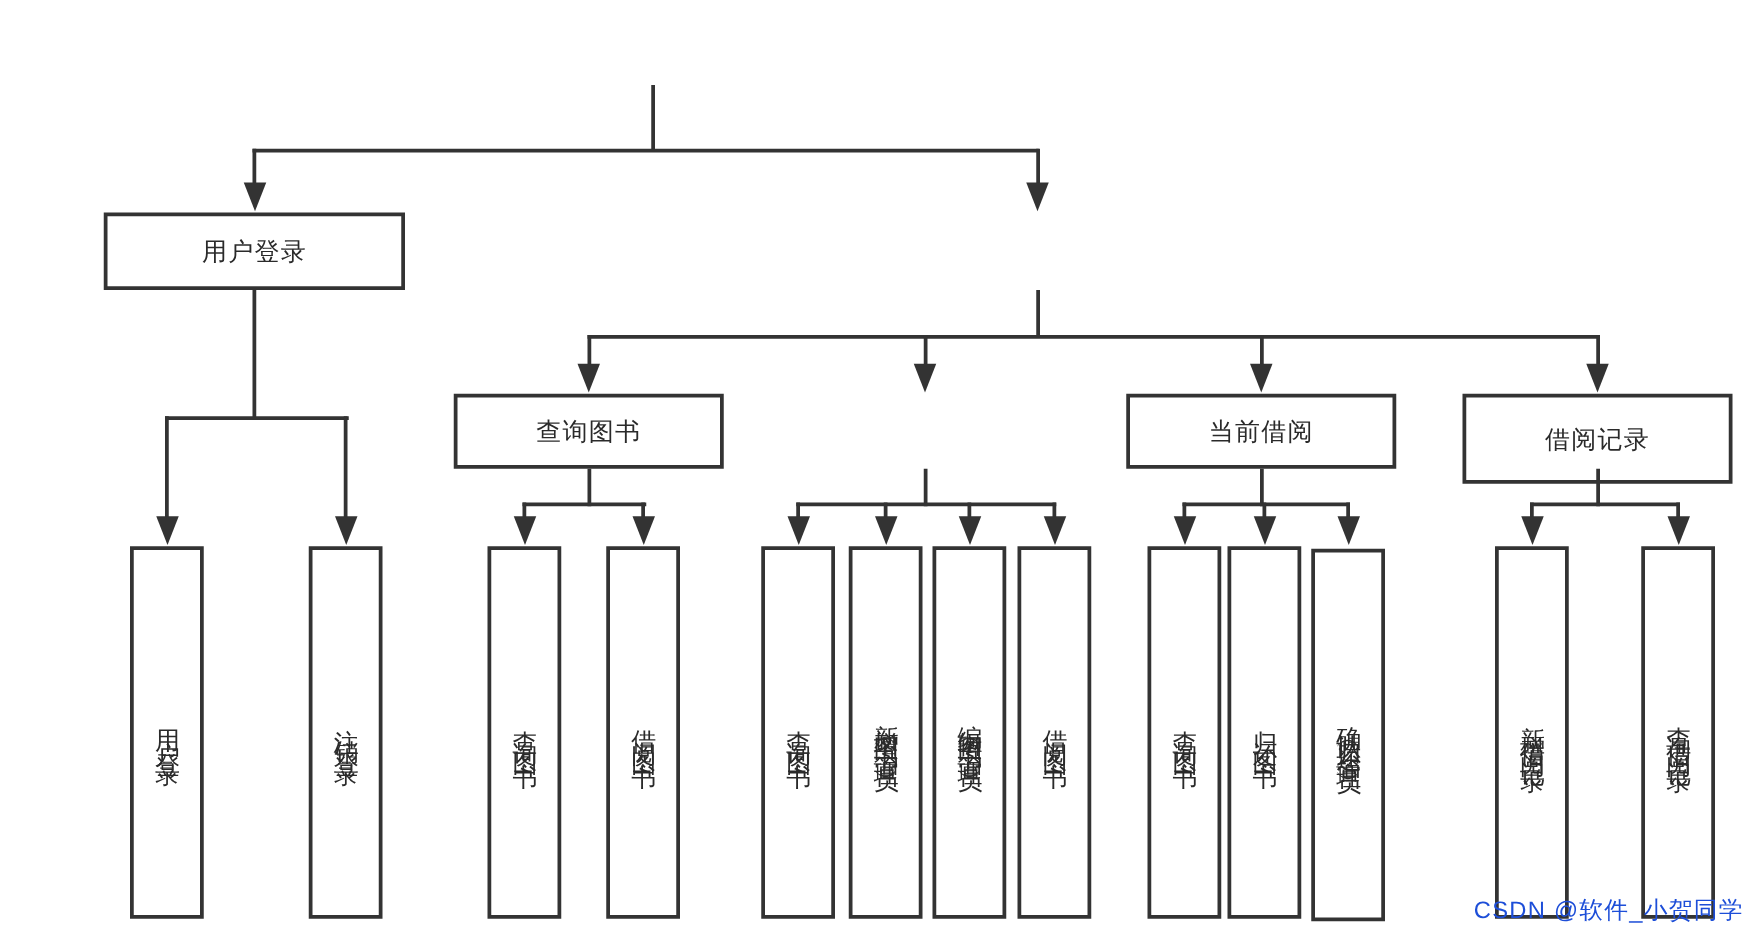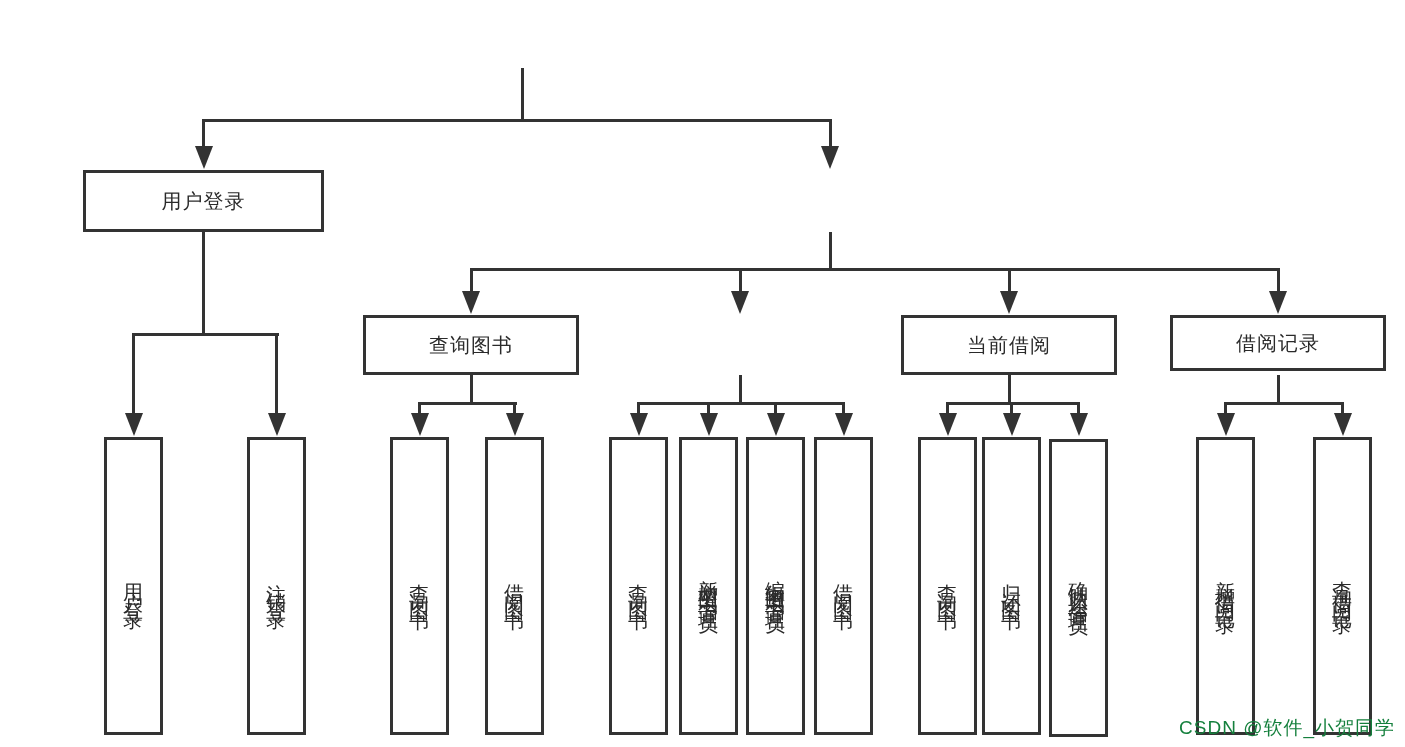--- a/index.html
+++ b/index.html
@@ -22,21 +22,21 @@
     letter-spacing:9px;line-height:1;white-space:nowrap;
   }
   .ln{position:absolute;background:#333333;}
   .ar{
     position:absolute;width:0;height:0;
     border-left:9px solid transparent;border-right:9px solid transparent;
     border-top:23px solid #333333;
   }
   .watermark{
     position:absolute;right:10px;top:715px;font-size:19px;
-    color:#15803d;letter-spacing:1px;
+    color:#1d4ed8;letter-spacing:1px;
   }
 </style>
 </head>
 <body>
 
 <div id="stage">
 
 
   <div>
     <div class="ln" style="left:521px;top:68px;width:3px;height:52px;"></div>
@@ -72,21 +72,21 @@
     <div class="ln" style="left:1276.5px;top:268px;width:3px;height:26px;"></div>
     <div class="ar" style="left:1269px;top:291px;"></div>
   </div>
 
   <div class="hbox" style="left:363px;top:315px;width:216px;height:60px;">
     <span>查询图书</span>
   </div>
   <div class="hbox" style="left:901px;top:315px;width:216px;height:60px;">
     <span>当前借阅</span>
   </div>
-  <div class="hbox" style="left:1170px;top:315px;width:216px;height:56px;">
+  <div class="hbox" style="left:1170px;top:315px;width:216px;height:72px;">
     <span>借阅记录</span>
   </div>
 
   <div>
     <div class="ln" style="left:469.5px;top:375px;width:3px;height:30px;"></div>
     <div class="ln" style="left:418px;top:402px;width:99px;height:3px;"></div>
     <div class="ln" style="left:418px;top:402px;width:3px;height:12px;"></div>
     <div class="ar" style="left:410.5px;top:413px;"></div>
     <div class="ln" style="left:513px;top:402px;width:3px;height:12px;"></div>
     <div class="ar" style="left:505.5px;top:413px;"></div>

